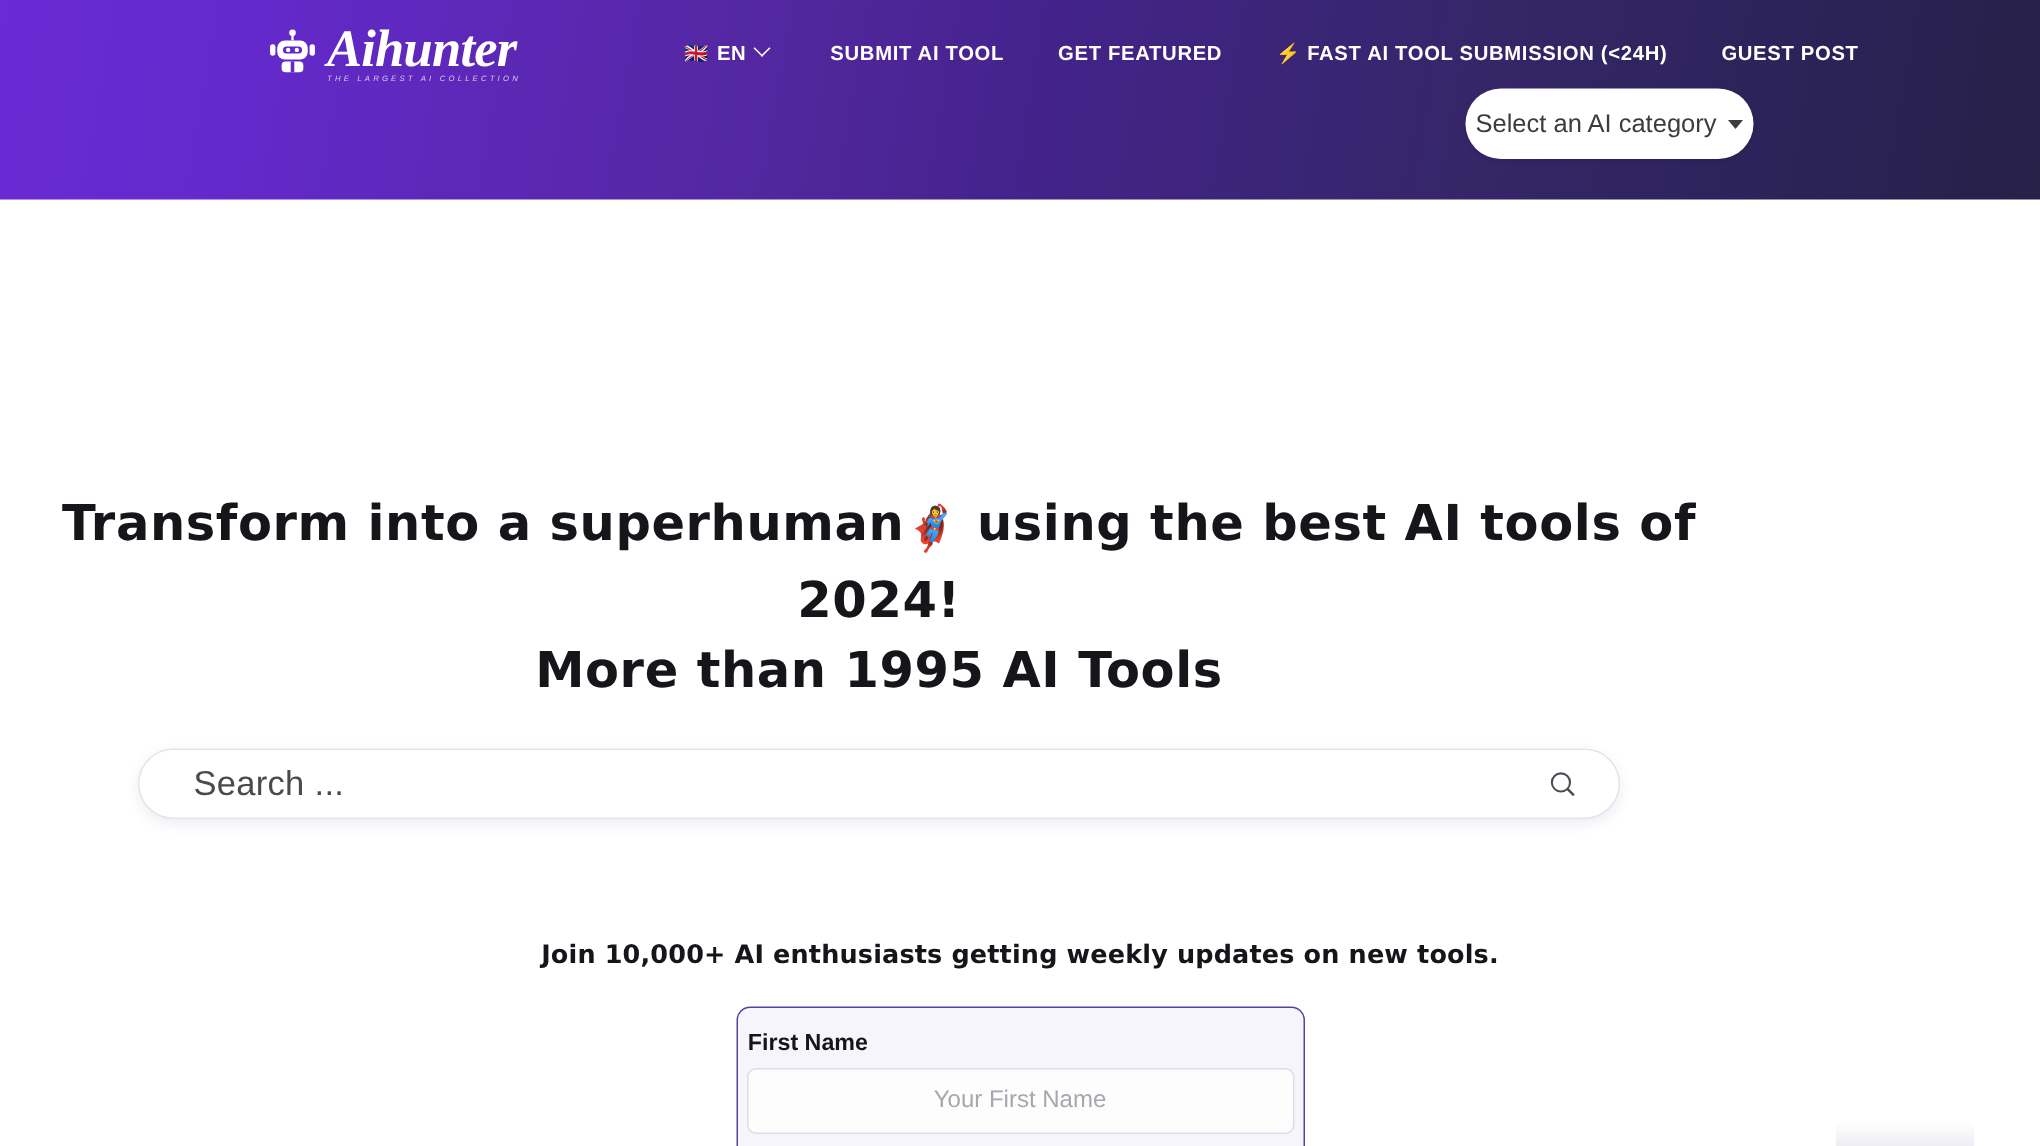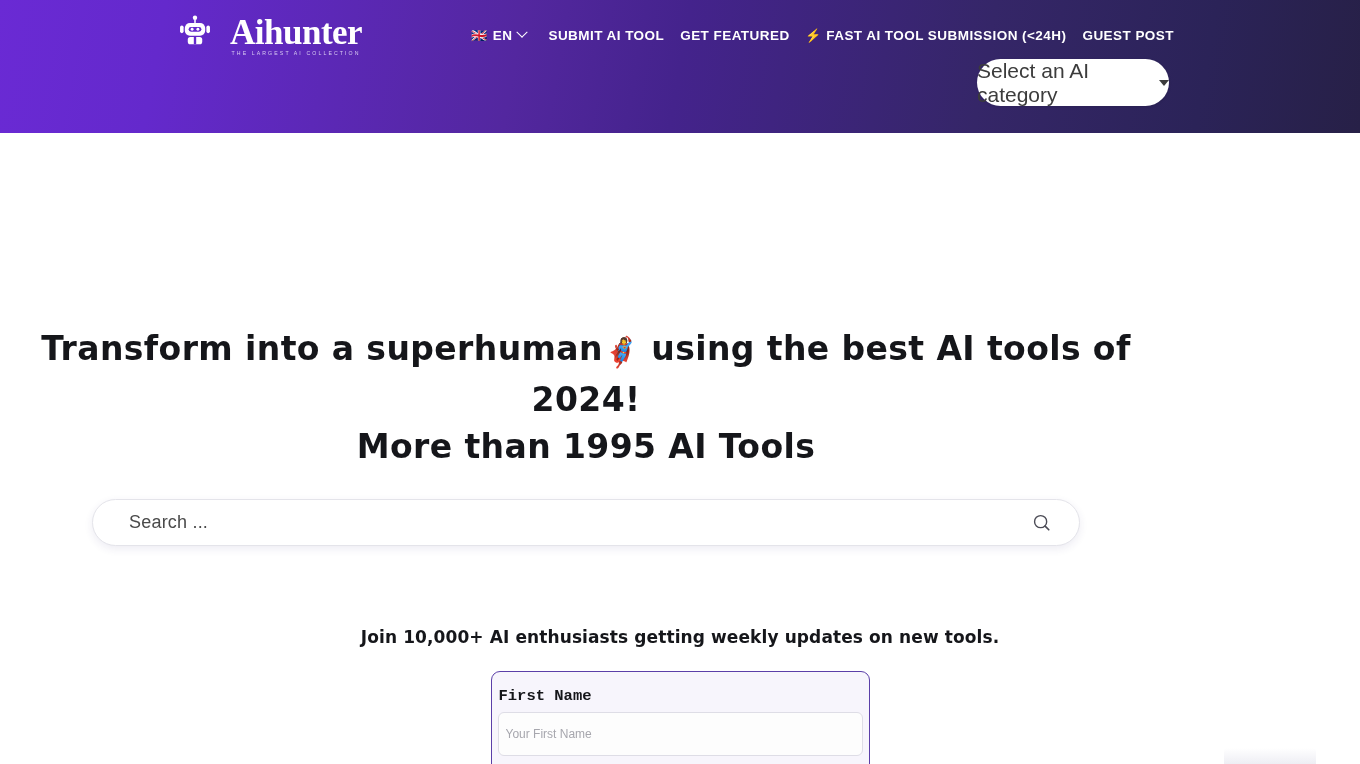--- a/index.html
+++ b/index.html
@@ -37,24 +37,25 @@
   .header-top {
     display: flex;
     align-items: center;
     height: 70px;
     padding-left: 178px;
   }
 
   
   .logo {
     display: flex;
-    align-items: flex-start;
-    gap: 18px;
+    align-items: center;
+    gap: 6px;
     text-decoration: none;
     flex: 0 0 auto;
+    font-style: italic;
   }
   .logo-mark {
     width: 34px;
     height: 34px;
     flex: 0 0 auto;
     display: block;
   }
   .logo-textwrap {
     display: flex;
     flex-direction: column;
@@ -91,21 +92,21 @@
     align-items: center;
     gap: 5px;
     color: #ffffff;
     font-size: 13.5px;
     font-weight: bold;
     letter-spacing: 0.45px;
     text-decoration: none;
     white-space: nowrap;
     padding: 6px 0;
   }
-  .nav-item + .nav-item { margin-left: 16px; }
+  .nav-item + .nav-item { margin-left: 36px; }
   .nav-lang { margin-right: 6px; }
   .flag-icon { font-size: 13px; line-height: 1; }
   .chevron-down {
     display: inline-block;
     width: 8px;
     height: 8px;
     border-right: 1.8px solid #ffffff;
     border-bottom: 1.8px solid #ffffff;
     transform: rotate(45deg) translate(-2px, -2px);
     margin-left: 1px;
@@ -123,21 +124,21 @@
     border: none;
     border-radius: 26px;
     display: flex;
     align-items: center;
     justify-content: center;
     gap: 8px;
     cursor: pointer;
     box-shadow: 0 1px 3px rgba(0,0,0,0.12);
   }
   .category-select-label {
-    font-size: 21px;
+    font-size: 17px;
     color: #3c3c3c;
     font-family: "Liberation Sans", sans-serif;
   }
   .caret-down {
     width: 0; height: 0;
     border-left: 5px solid transparent;
     border-right: 5px solid transparent;
     border-top: 6px solid #3c3c3c;
   }
 
@@ -175,21 +176,21 @@
     display: flex;
     align-items: center;
     padding: 0 22px 0 36px;
   }
   .search-input {
     flex: 1 1 auto;
     border: none;
     outline: none;
     background: transparent;
     font-family: "Liberation Sans", sans-serif;
-    font-size: 18px;
+    font-size: 23px;
     color: #4c1d95;
     letter-spacing: 0.2px;
   }
   .search-input::placeholder { color: #4a4a4a; opacity: 1; }
   .search-btn {
     width: 30px; height: 30px;
     border: none; background: transparent;
     cursor: pointer;
     display: flex; align-items: center; justify-content: center;
     padding: 0;
@@ -213,40 +214,41 @@
     width: 379px;
     background: #f7f5fc;
     border: 1.6px solid #5b3fa8;
     border-radius: 9px;
     padding: 15px 0 0;
     text-align: left;
   }
   .field { padding: 0 6px; }
   .field-label {
     display: block;
-    font-family: Liberation Mono, monospace;
+    font-family: Liberation Sans, sans-serif;
     font-weight: bold;
     font-size: 15.5px;
     color: #15161a;
     padding-left: 1px;
     margin-bottom: 7px;
   }
   .field-input {
     display: block;
     width: 365px;
     height: 44px;
     background: #fdfdfd;
     border: 1px solid #dedde6;
     border-radius: 6px;
-    padding: 0 7px;
+    padding: 0 32px;
     font-family: "Liberation Sans", sans-serif;
-    font-size: 12px;
+    font-size: 16px;
     color: #333;
     outline: none;
     margin-bottom: 12px;
+    text-align: center;
   }
   .field-input::placeholder { color: #a7a7ae; opacity: 1; }
 
   
   .page-corner-artifact {
     position: absolute;
     right: 44px;
     bottom: 0;
     width: 92px;
     height: 16px;

